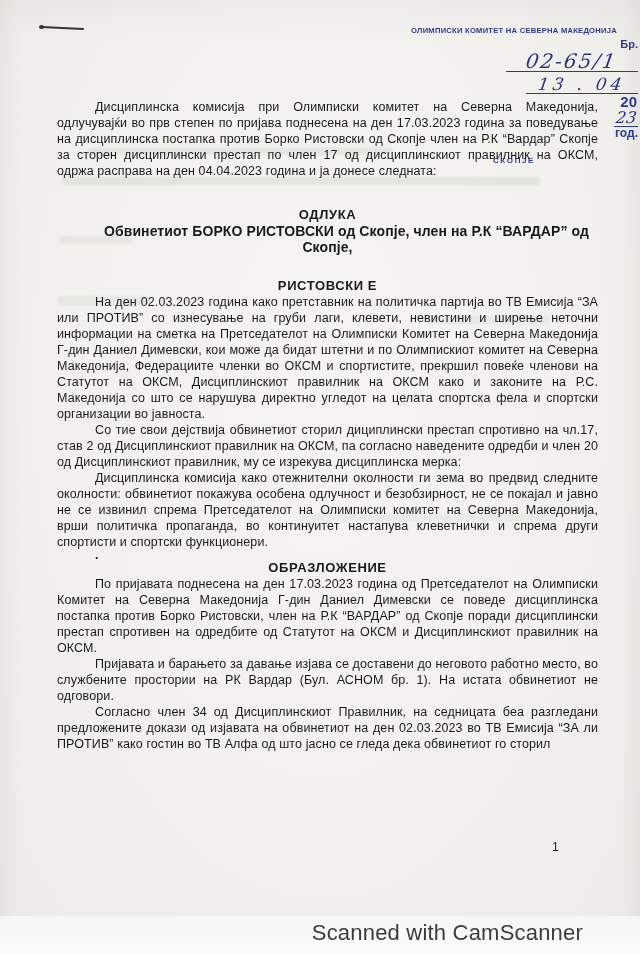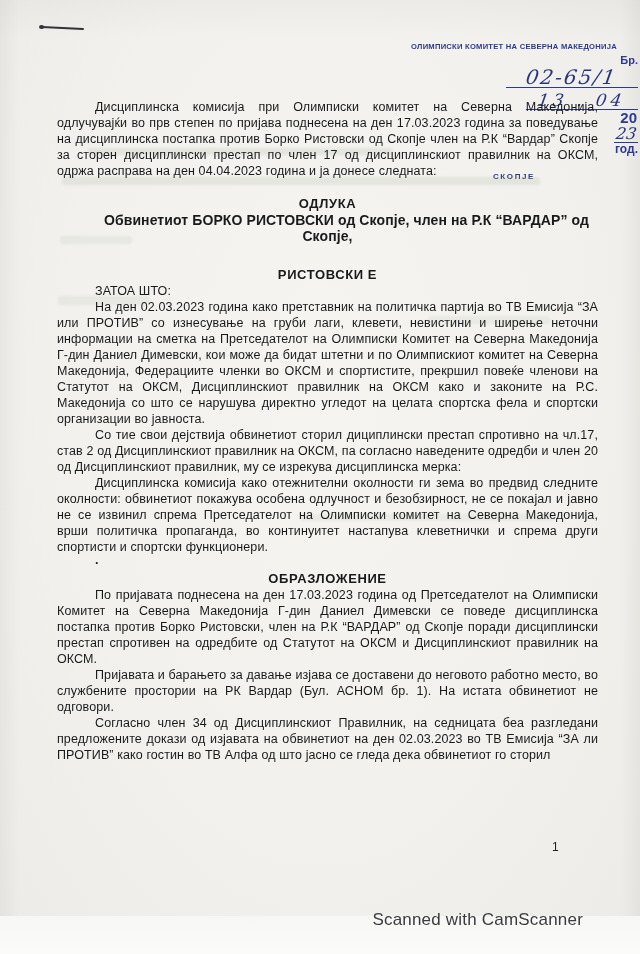--- a/index.html
+++ b/index.html
@@ -26,21 +26,21 @@
     position:absolute;left:41px;top:27px;width:43px;height:2px;
     background:#33333a;border-radius:2px;transform:rotate(2.5deg);
   }
   .pen-mark::before{
     content:"";position:absolute;left:-2px;top:-1px;width:5px;height:4px;
     background:#33333a;border-radius:50%;
   }
 
   
   .stamp{
-    position:absolute;left:390px;top:42px;width:248px;
+    position:absolute;left:390px;top:26px;width:248px;
     color:#2b3a94;
   }
   .stamp .org{
     font-size:7.6px;font-weight:700;letter-spacing:.25px;text-align:center;
     white-space:nowrap;color:#2b3a94;
   }
   .stamp-row{display:flex;align-items:flex-end;flex-direction:column;}
   .stamp-row.num{margin-top:4px;padding-left:48px;}
   .stamp .lbl{font-size:11px;font-weight:700;line-height:1;padding-bottom:1px;}
   .u-line{
@@ -70,31 +70,31 @@
     position:absolute;left:57px;top:99px;width:541px;
     font-size:12.5px;line-height:16px;color:#191a1c;
     text-align:justify;letter-spacing:.1px;
   }
   .content p{margin:0;text-indent:38px;}
   .bold{font-weight:400;}
   .heading{
     text-align:center;font-weight:700;text-indent:0;
     letter-spacing:.6px;font-size:13px;
   }
-  .h-odluka{margin-top:17px;}
+  .h-odluka{margin-top:28px;}
   .accused{
     text-align:center;text-indent:0;font-weight:700;margin-top:21px;font-size:14px;
   }
   .h-odgovoren{margin-top:23px;}
   .zatoa{margin-top:15px;}
   .p3{margin-top:0;}
   .sanction{margin-top:15px;text-align:left;}
   .p4{margin-top:15px;}
   .stray-dot{margin-top:4px;text-indent:8px;line-height:10px;font-weight:700;}
-  .h-obraz{margin-top:6px;}
+  .h-obraz{}
   .p5{margin-top:15px;}
   .p7{margin-top:17px;}
 
   .page-number{
     position:absolute;left:552px;top:840px;font-size:12px;color:#222;
     font-family:"Liberation Sans",sans-serif;
   }
 
   
   .ghost{
@@ -107,22 +107,22 @@
   .g4{left:58px;top:296px;width:92px;height:9px;opacity:.8;}
   .g5{left:428px;top:316px;width:122px;height:8px;opacity:.7;}
   .g6{left:300px;top:514px;width:255px;height:7px;opacity:.7;}
 
   
   .cam-bar{
     position:absolute;left:0;bottom:0;width:640px;height:38px;
     background:linear-gradient(180deg,#f7f7f6,#fbfbfa);
   }
   .cam-text{
-    position:absolute;right:57px;bottom:24px;
-    font-size:17px;color:#3b3b3d;letter-spacing:.2px;
+    position:absolute;right:57px;bottom:8px;
+    font-size:22px;color:#3b3b3d;letter-spacing:.2px;
     font-family:"Liberation Sans",sans-serif;
   }
 </style>
 </head>
 <body>
 
 <div class="page">
 
   <div class="pen-mark"></div>
 
@@ -150,21 +150,20 @@
 
   <div class="content">
     <p class="bold">Дисциплинска комисија при Олимписки комитет на Северна Македонија, одлучувајќи во прв степен по пријава поднесена на ден 17.03.2023 година за поведување на дисциплинска постапка против Борко Ристовски од Скопје член на Р.К “Вардар” Скопје за сторен дисциплински престап по член 17 од дисциплинскиот правилник на ОКСМ, одржа расправа на ден 04.04.2023 година и ја донесе следната:</p>
 
     <div class="heading h-odluka">ОДЛУКА</div>
 
     <p class="accused">Обвинетиот БОРКО РИСТОВСКИ од Скопје, член на Р.К “ВАРДАР” од Скопје,</p>
 
     <div class="heading h-odgovoren">РИСТОВСКИ Е</div>
 
-    <p class="zatoa">ЗАТОА ШТО:</p>
     <p>На ден 02.03.2023 година како претставник на политичка партија во ТВ Емисија “ЗА или ПРОТИВ” со изнесување на груби лаги, клевети, невистини и ширење неточни информации на сметка на Претседателот на Олимписки Комитет на Северна Македонија Г-дин Даниел Димевски, кои може да бидат штетни и по Олимпискиот комитет на Северна Македонија, Федерациите членки во ОКСМ и спортистите, прекршил повеќе членови на Статутот на ОКСМ, Дисциплинскиот правилник на ОКСМ како и законите на Р.С. Македонија со што се нарушува директно угледот на целата спортска фела и спортски организации во јавноста.</p>
     <p class="p3">Со тие свои дејствија обвинетиот сторил дициплински престап спротивно на чл.17, став 2 од Дисциплинскиот правилник на ОКСМ, па согласно наведените одредби и член 20 од Дисциплинскиот правилник, му се изрекува дисциплинска мерка:</p>
 
 
     <p class="p4">Дисциплинска комисија како отежнителни околности ги зема во предвид следните околности: обвинетиот покажува особена одлучност и безобзирност, не се покајал и јавно не се извинил спрема Претседателот на Олимписки комитет на Северна Македонија, врши политичка пропаганда, во континуитет настапува клеветнички и спрема други спортисти и спортски функционери.</p>
     <p class="stray-dot">.</p>
 
     <div class="heading h-obraz">ОБРАЗЛОЖЕНИЕ</div>
 
     <p class="p5">По пријавата поднесена на ден 17.03.2023 година од Претседателот на Олимписки Комитет на Северна Македонија Г-дин Даниел Димевски се поведе дисциплинска постапка против Борко Ристовски, член на Р.К “ВАРДАР” од Скопје поради дисциплински престап спротивен на одредбите од Статутот на ОКСМ и Дисциплинскиот правилник на ОКСМ.</p>

